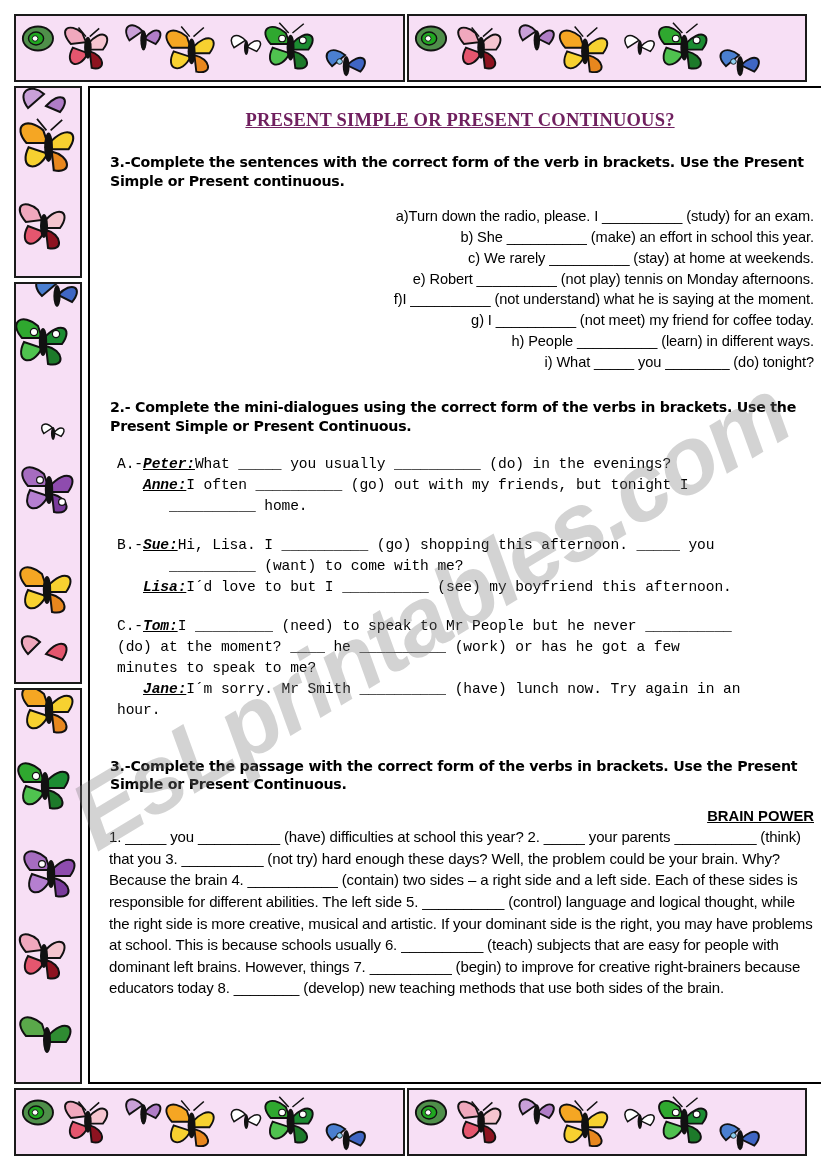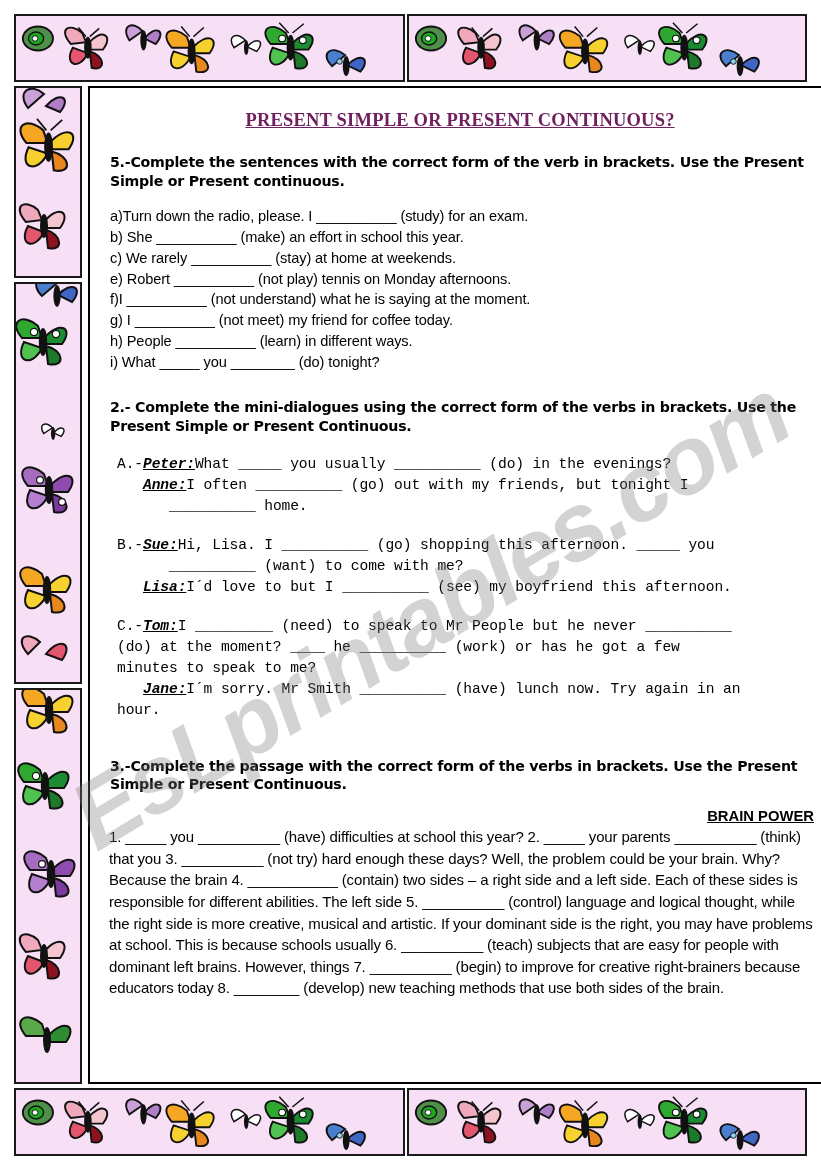--- a/index.html
+++ b/index.html
@@ -60,20 +60,21 @@
   .instr.i2{margin-top:26px;}
   .instr.i3{margin-top:36px;}
 
   .body-txt{
     font-family:"Liberation Sans", sans-serif;
     font-size:14.6px;
     color:#000;
     line-height:1.42;
     margin:16px 0 0 4px;
     letter-spacing:-0.1px;
+    text-align:right;
   }
   .body-txt div{white-space:nowrap;}
 
   .dlg{
     font-family:Liberation Mono, monospace;
     font-size:14.6px;
     line-height:1.44;
     margin:18px 0 0 11px;
     letter-spacing:-0.1px;
   }
@@ -568,21 +569,21 @@
             <ellipse cx="31" cy="24" rx="4" ry="13" fill="#111"></ellipse>
           </g>
       </g>
     </svg>
   </div>
 
   <div class="content">
 
     <div class="wtitle">PRESENT SIMPLE OR PRESENT CONTINUOUS?</div>
 
-    <div class="instr i1">5.-Complete the sentences with the correct form of the verb in brackets. Use the Present Simple or Present continuous.</div>
+    <div class="instr i1">3.-Complete the sentences with the correct form of the verb in brackets. Use the Present Simple or Present continuous.</div>
     <div class="body-txt">
       <div>a)Turn down the radio, please. I __________ (study) for an exam.</div>
       <div>b) She __________ (make) an effort in school this year.</div>
       <div>c) We rarely __________ (stay) at home at weekends.</div>
       <div>e) Robert __________ (not play) tennis on Monday afternoons.</div>
       <div>f)I __________ (not understand) what he is saying at the moment.</div>
       <div>g) I __________ (not meet) my friend for coffee today.</div>
       <div>h) People __________ (learn) in different ways.</div>
       <div>i) What _____ you ________ (do) tonight?</div>
     </div>

